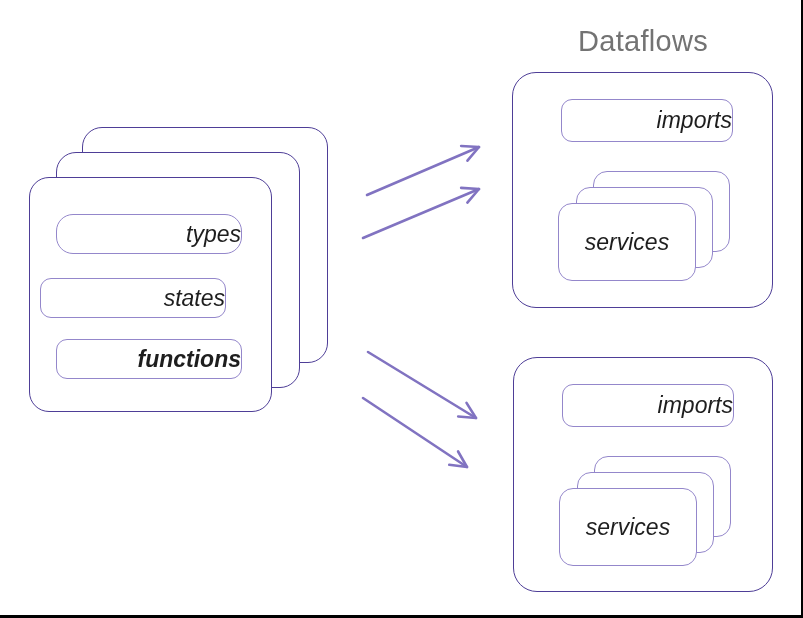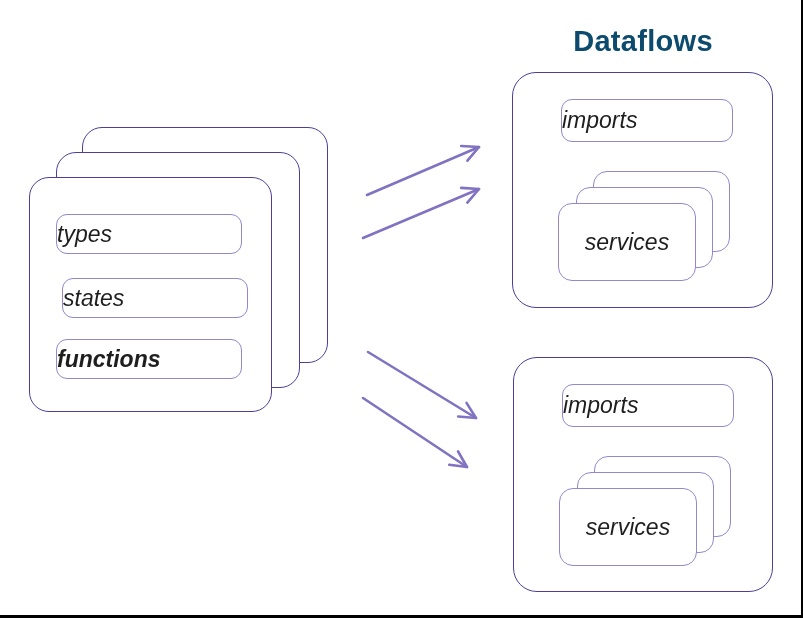--- a/index.html
+++ b/index.html
@@ -15,23 +15,23 @@
     box-sizing: border-box;
     border-right: 2px solid #000000;
     border-bottom: 3px solid #000000;
     overflow: hidden;
     font-family: "Liberation Sans", sans-serif;
   }
   .title {
     position: absolute;
     text-align: center;
     font-size: 29px;
-    font-weight: 700;
+    font-weight: 400;
     letter-spacing: 0.3px;
-    color: #0c4a6e;
+    color: #737373;
     line-height: 1.05;
   }
   #packages-title { left: 68px;  top: 84px; width: 300px; }
   #dataflows-title { left: 512px; top: 26px; width: 262px; }
 
   
   .card {
     position: absolute;
     background: #ffffff;
     border: 1.6px solid #4e3e97;
@@ -44,29 +44,29 @@
 
   
   .mini {
     position: absolute;
     background: #ffffff;
     border: 1.5px solid #9487cb;
     border-radius: 11px;
     box-sizing: border-box;
     display: flex;
     align-items: center;
-    justify-content: flex-start;
+    justify-content: flex-end;
   }
   .mini-label {
     font-style: italic;
     font-size: 23px;
     color: #1e1e1e;
   }
-  #types-box     { left: 26px; top: 36px;  width: 186px; height: 40px; }
-  #states-box    { left: 32px; top: 100px; width: 186px; height: 40px; }
+  #types-box     { left: 26px; top: 36px;  width: 186px; height: 40px; border-radius: 17px; }
+  #states-box    { left: 10px; top: 100px; width: 186px; height: 40px; }
   #functions-box { left: 26px; top: 161px; width: 186px; height: 40px; font-weight: bold; }
 
   
   .df-container {
     position: absolute;
     background: #ffffff;
     border: 1.7px solid #4e3e97;
     border-radius: 24px;
     box-sizing: border-box;
   }

